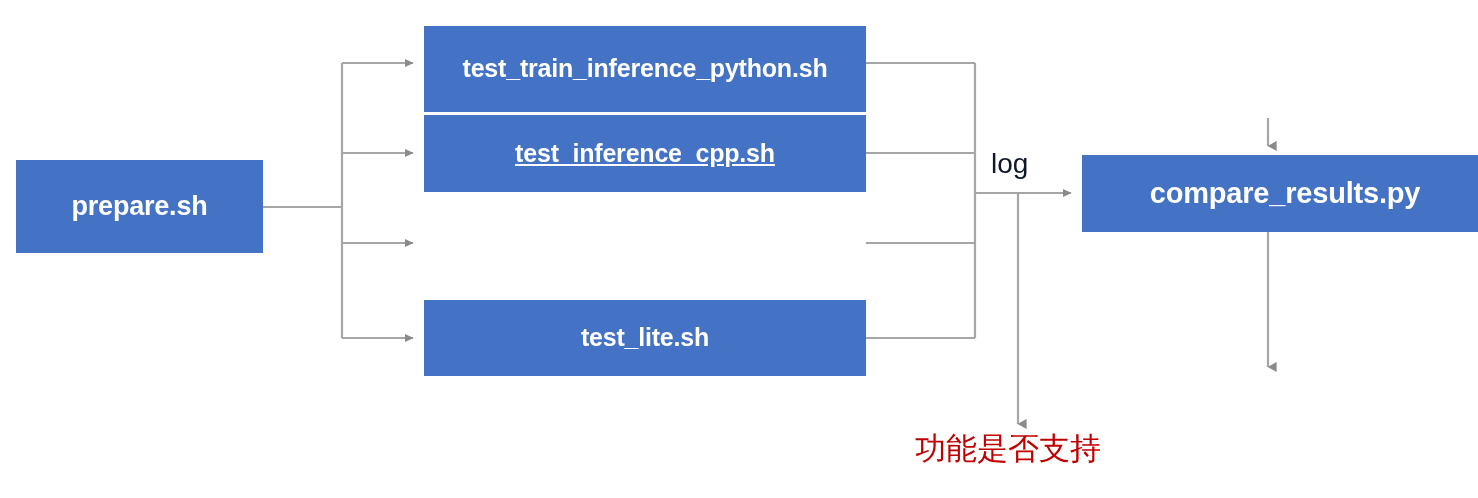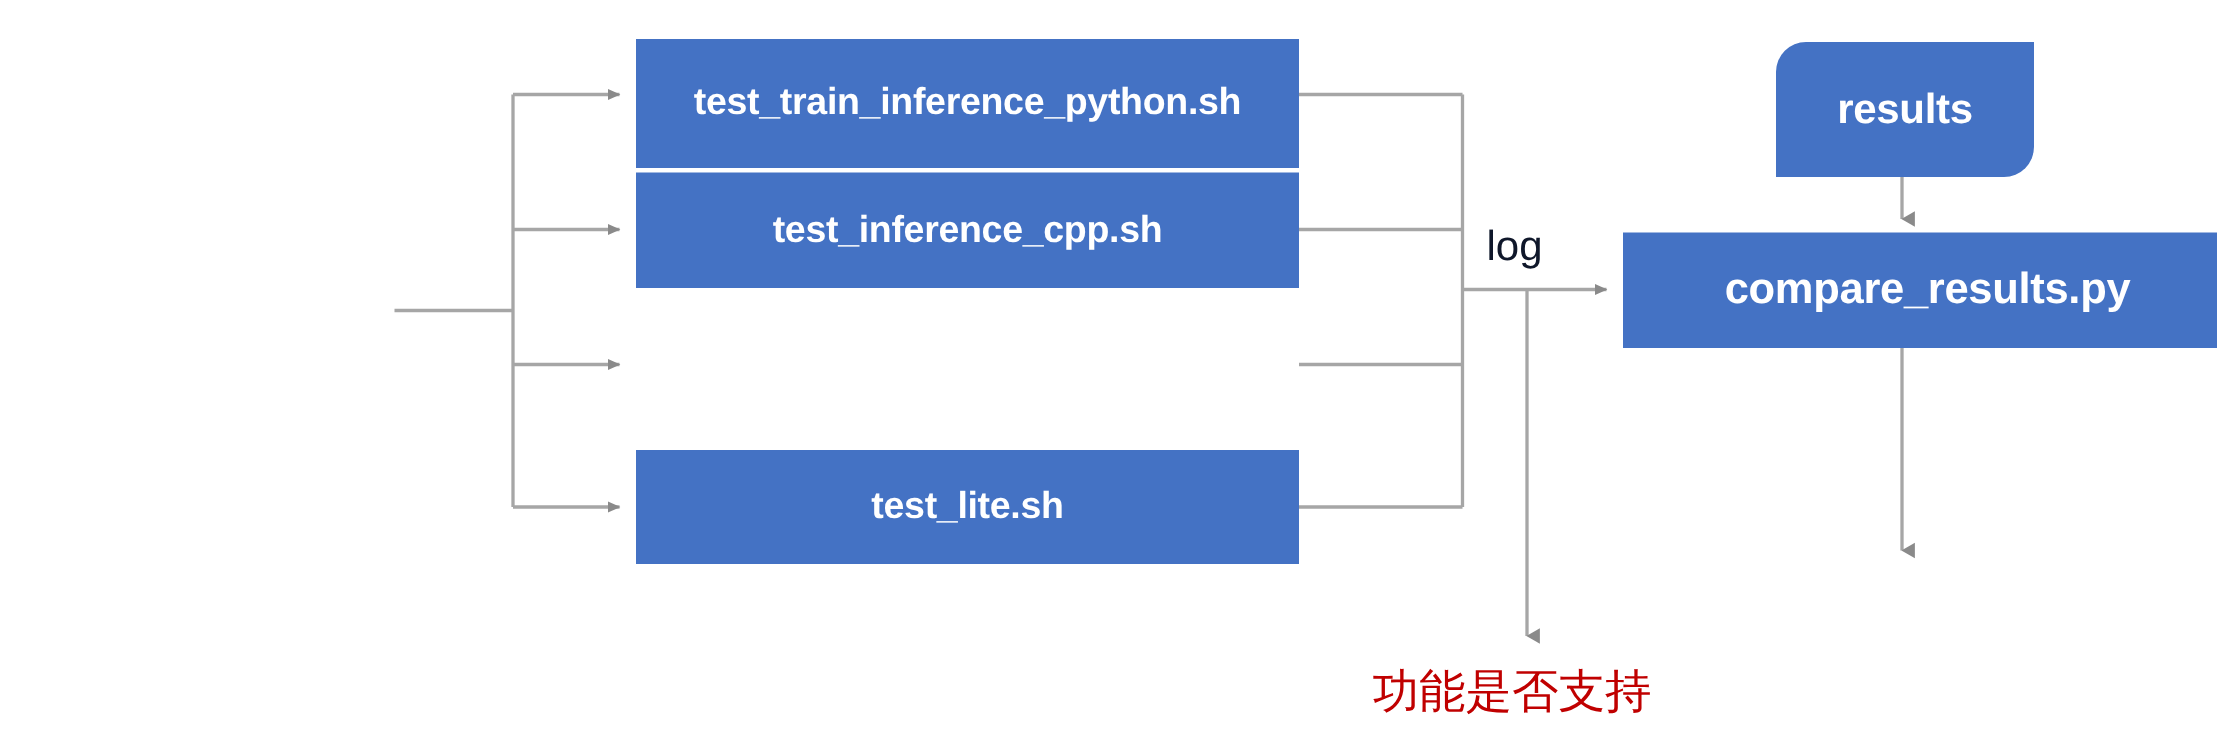--- a/index.html
+++ b/index.html
@@ -45,21 +45,21 @@
     width: 247px;
     height: 93px;
     font-size: 27px;
   }
   .node-test {
     left: 424px;
     width: 442px;
     font-size: 25px;
   }
   .node-test-1 { top: 26px;  height: 86px; }
-  .node-test-2 { top: 115px; height: 77px; }
+  .node-test-2 { top: 115px; height: 77px; text-decoration: underline; }
   .node-test-3 { top: 205px; height: 76px; }
   .node-test-4 { top: 300px; height: 76px; }
   .node-results {
     left: 1184px;
     top: 28px;
     width: 172px;
     height: 90px;
     font-size: 28px;
     border-radius: 20px 0 20px 0;
   }
@@ -84,21 +84,21 @@
   .annotation {
     position: absolute;
     color: #C00000;
     font-size: 31px;
     font-weight: normal;
     white-space: nowrap;
     font-family: "DejaVu Sans", "Liberation Sans", sans-serif;
   }
   .annotation-function {
     left: 915px;
-    top: 440px;
+    top: 428px;
   }
   .annotation-precision {
     left: 1165px;
     top: 383px;
   }
 </style>
 </head>
 <body>
 
 <div id="diagram-canvas">
@@ -134,29 +134,29 @@
       <path d="M975,193 L1071,193" marker-end="url(#arrow-right)"></path>
 
       <path d="M1018,193 L1018,424" marker-end="url(#arrow-down)"></path>
 
       <path d="M1268,118 L1268,146" marker-end="url(#arrow-down)"></path>
 
       <path d="M1268,232 L1268,367" marker-end="url(#arrow-down)"></path>
     </g>
   </svg>
 
+  <div class="node node-prepare">prepare.sh</div>
 
   <div class="node node-test node-test-1">test_train_inference_python.sh</div>
 
   <div class="node node-test node-test-2">test_inference_cpp.sh</div>
 
 
   <div class="node node-test node-test-4">test_lite.sh</div>
 
-  <div class="node node-results">results</div>
 
   <div class="node node-compare">compare_results.py</div>
 
   <div class="edge-label edge-label-log">log</div>
 
   <div class="annotation annotation-function">功能是否支持</div>
 
 
 </div>
 

